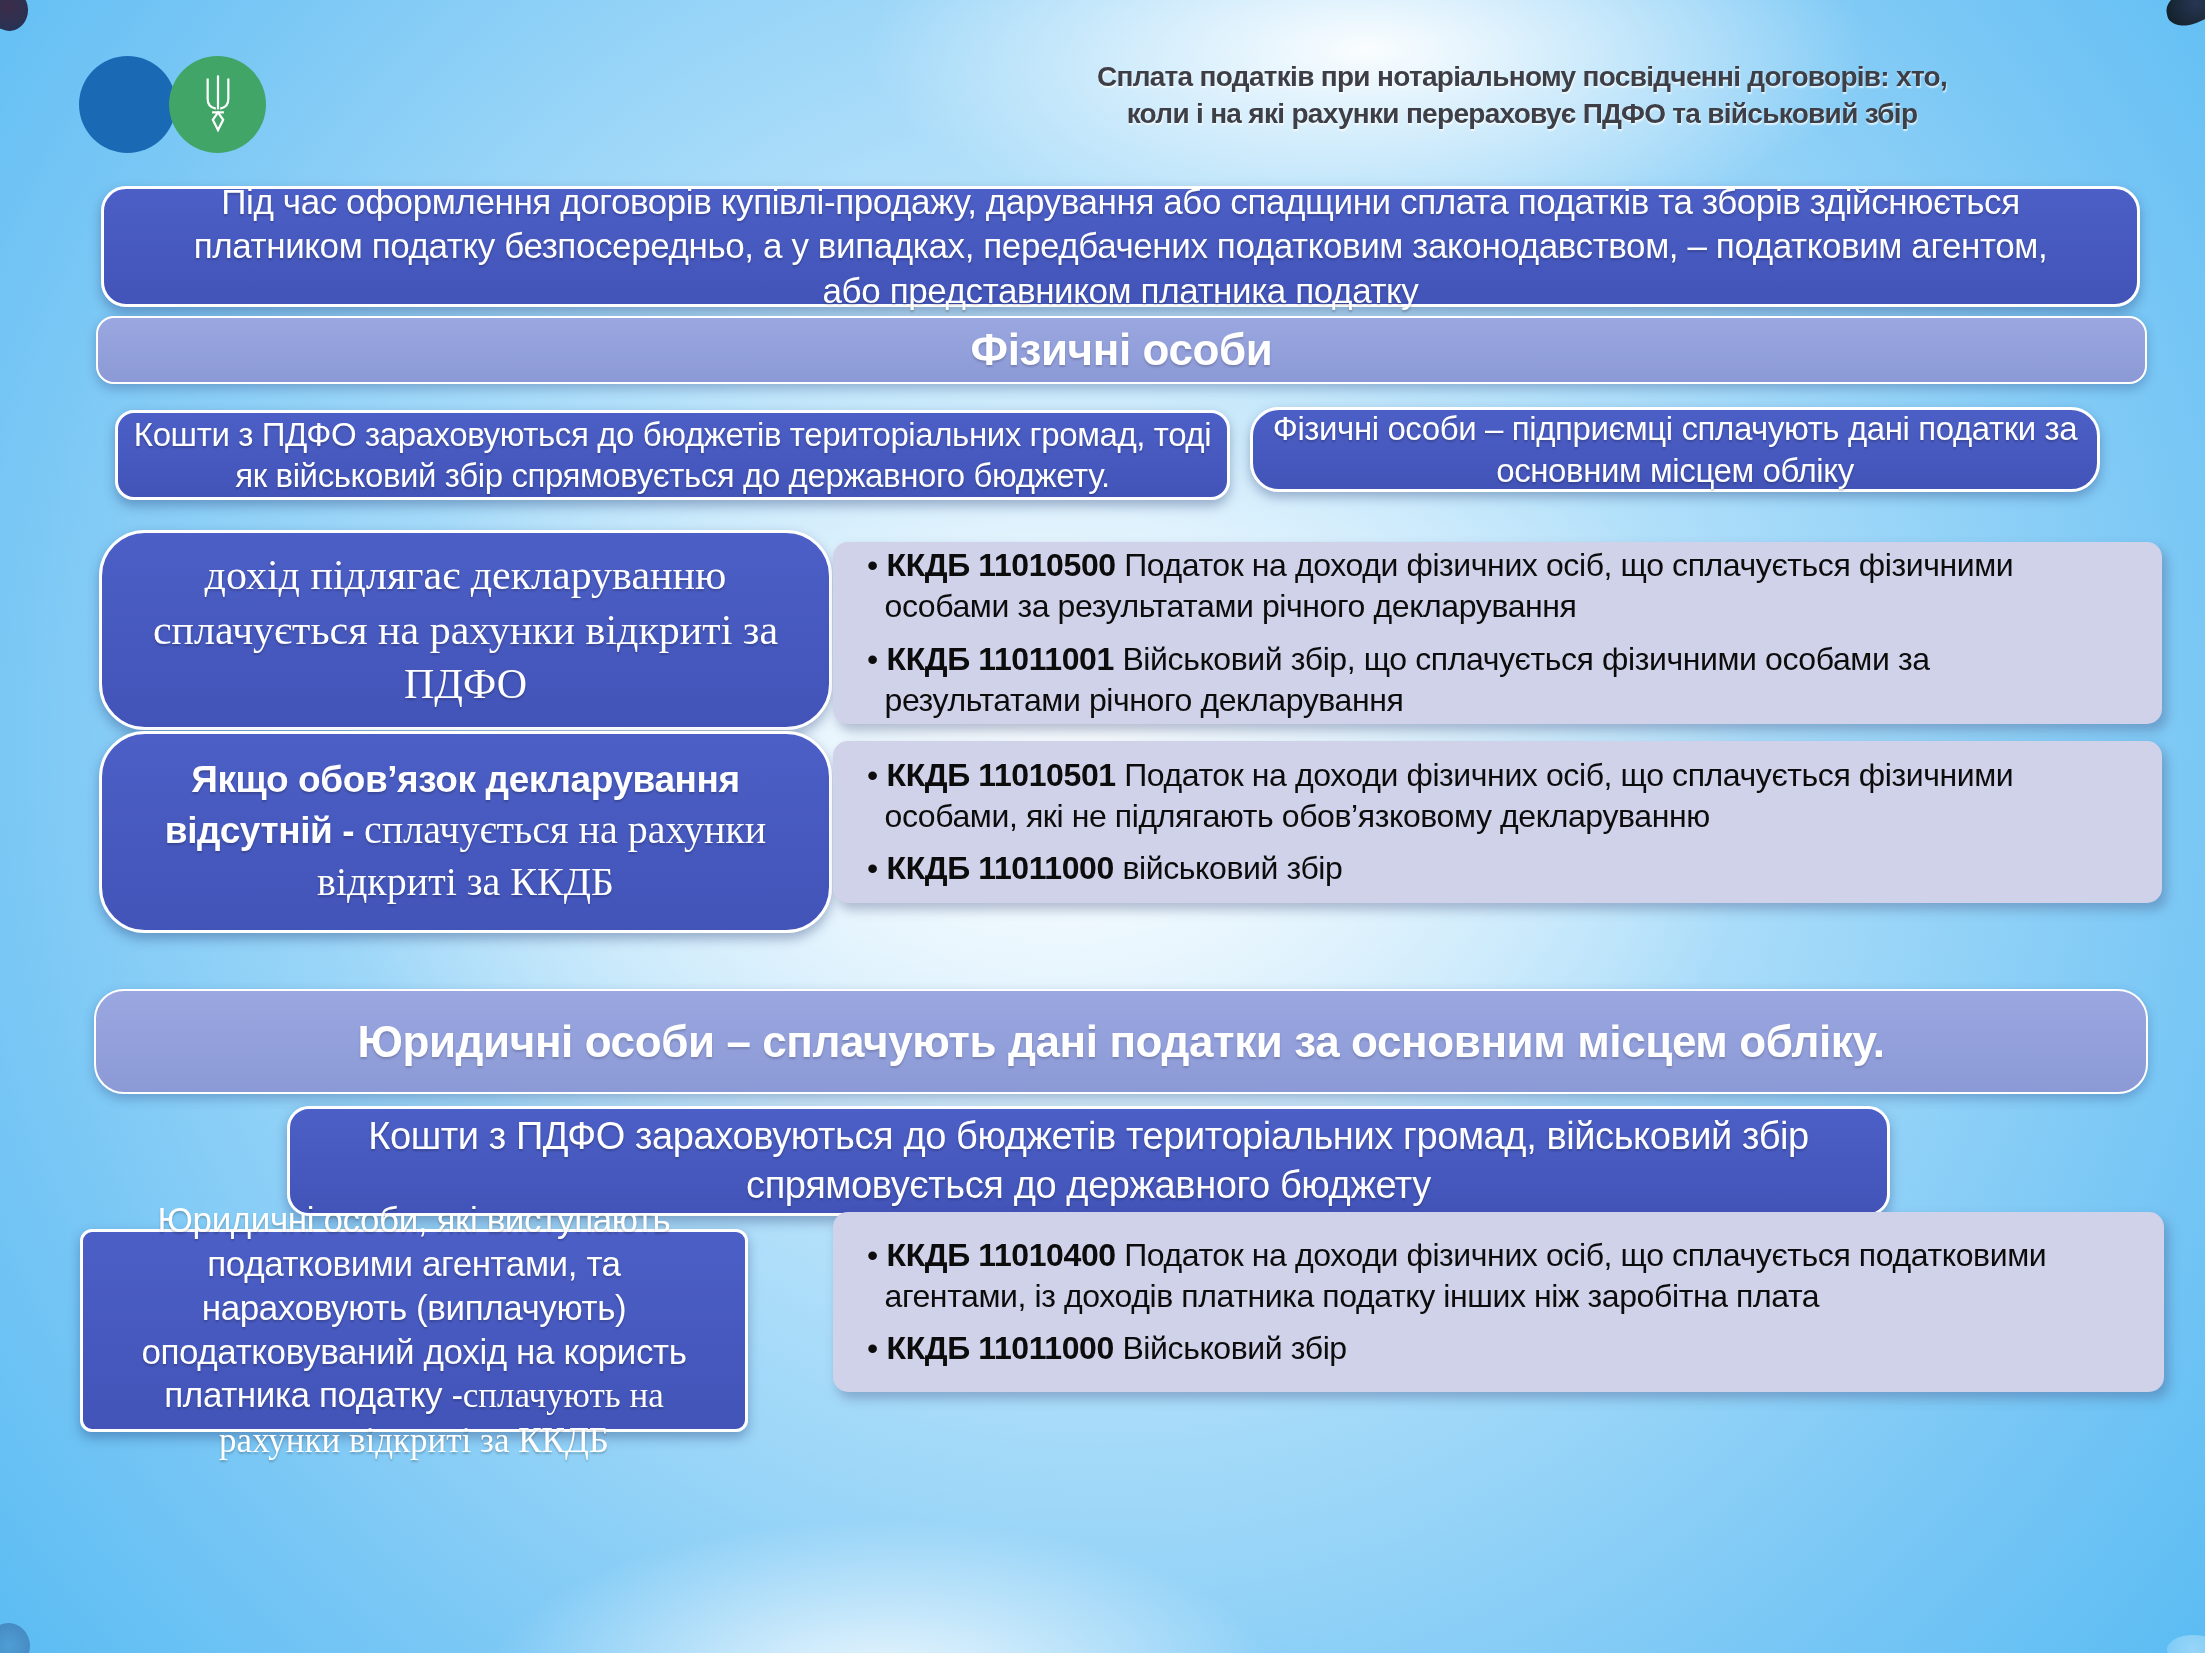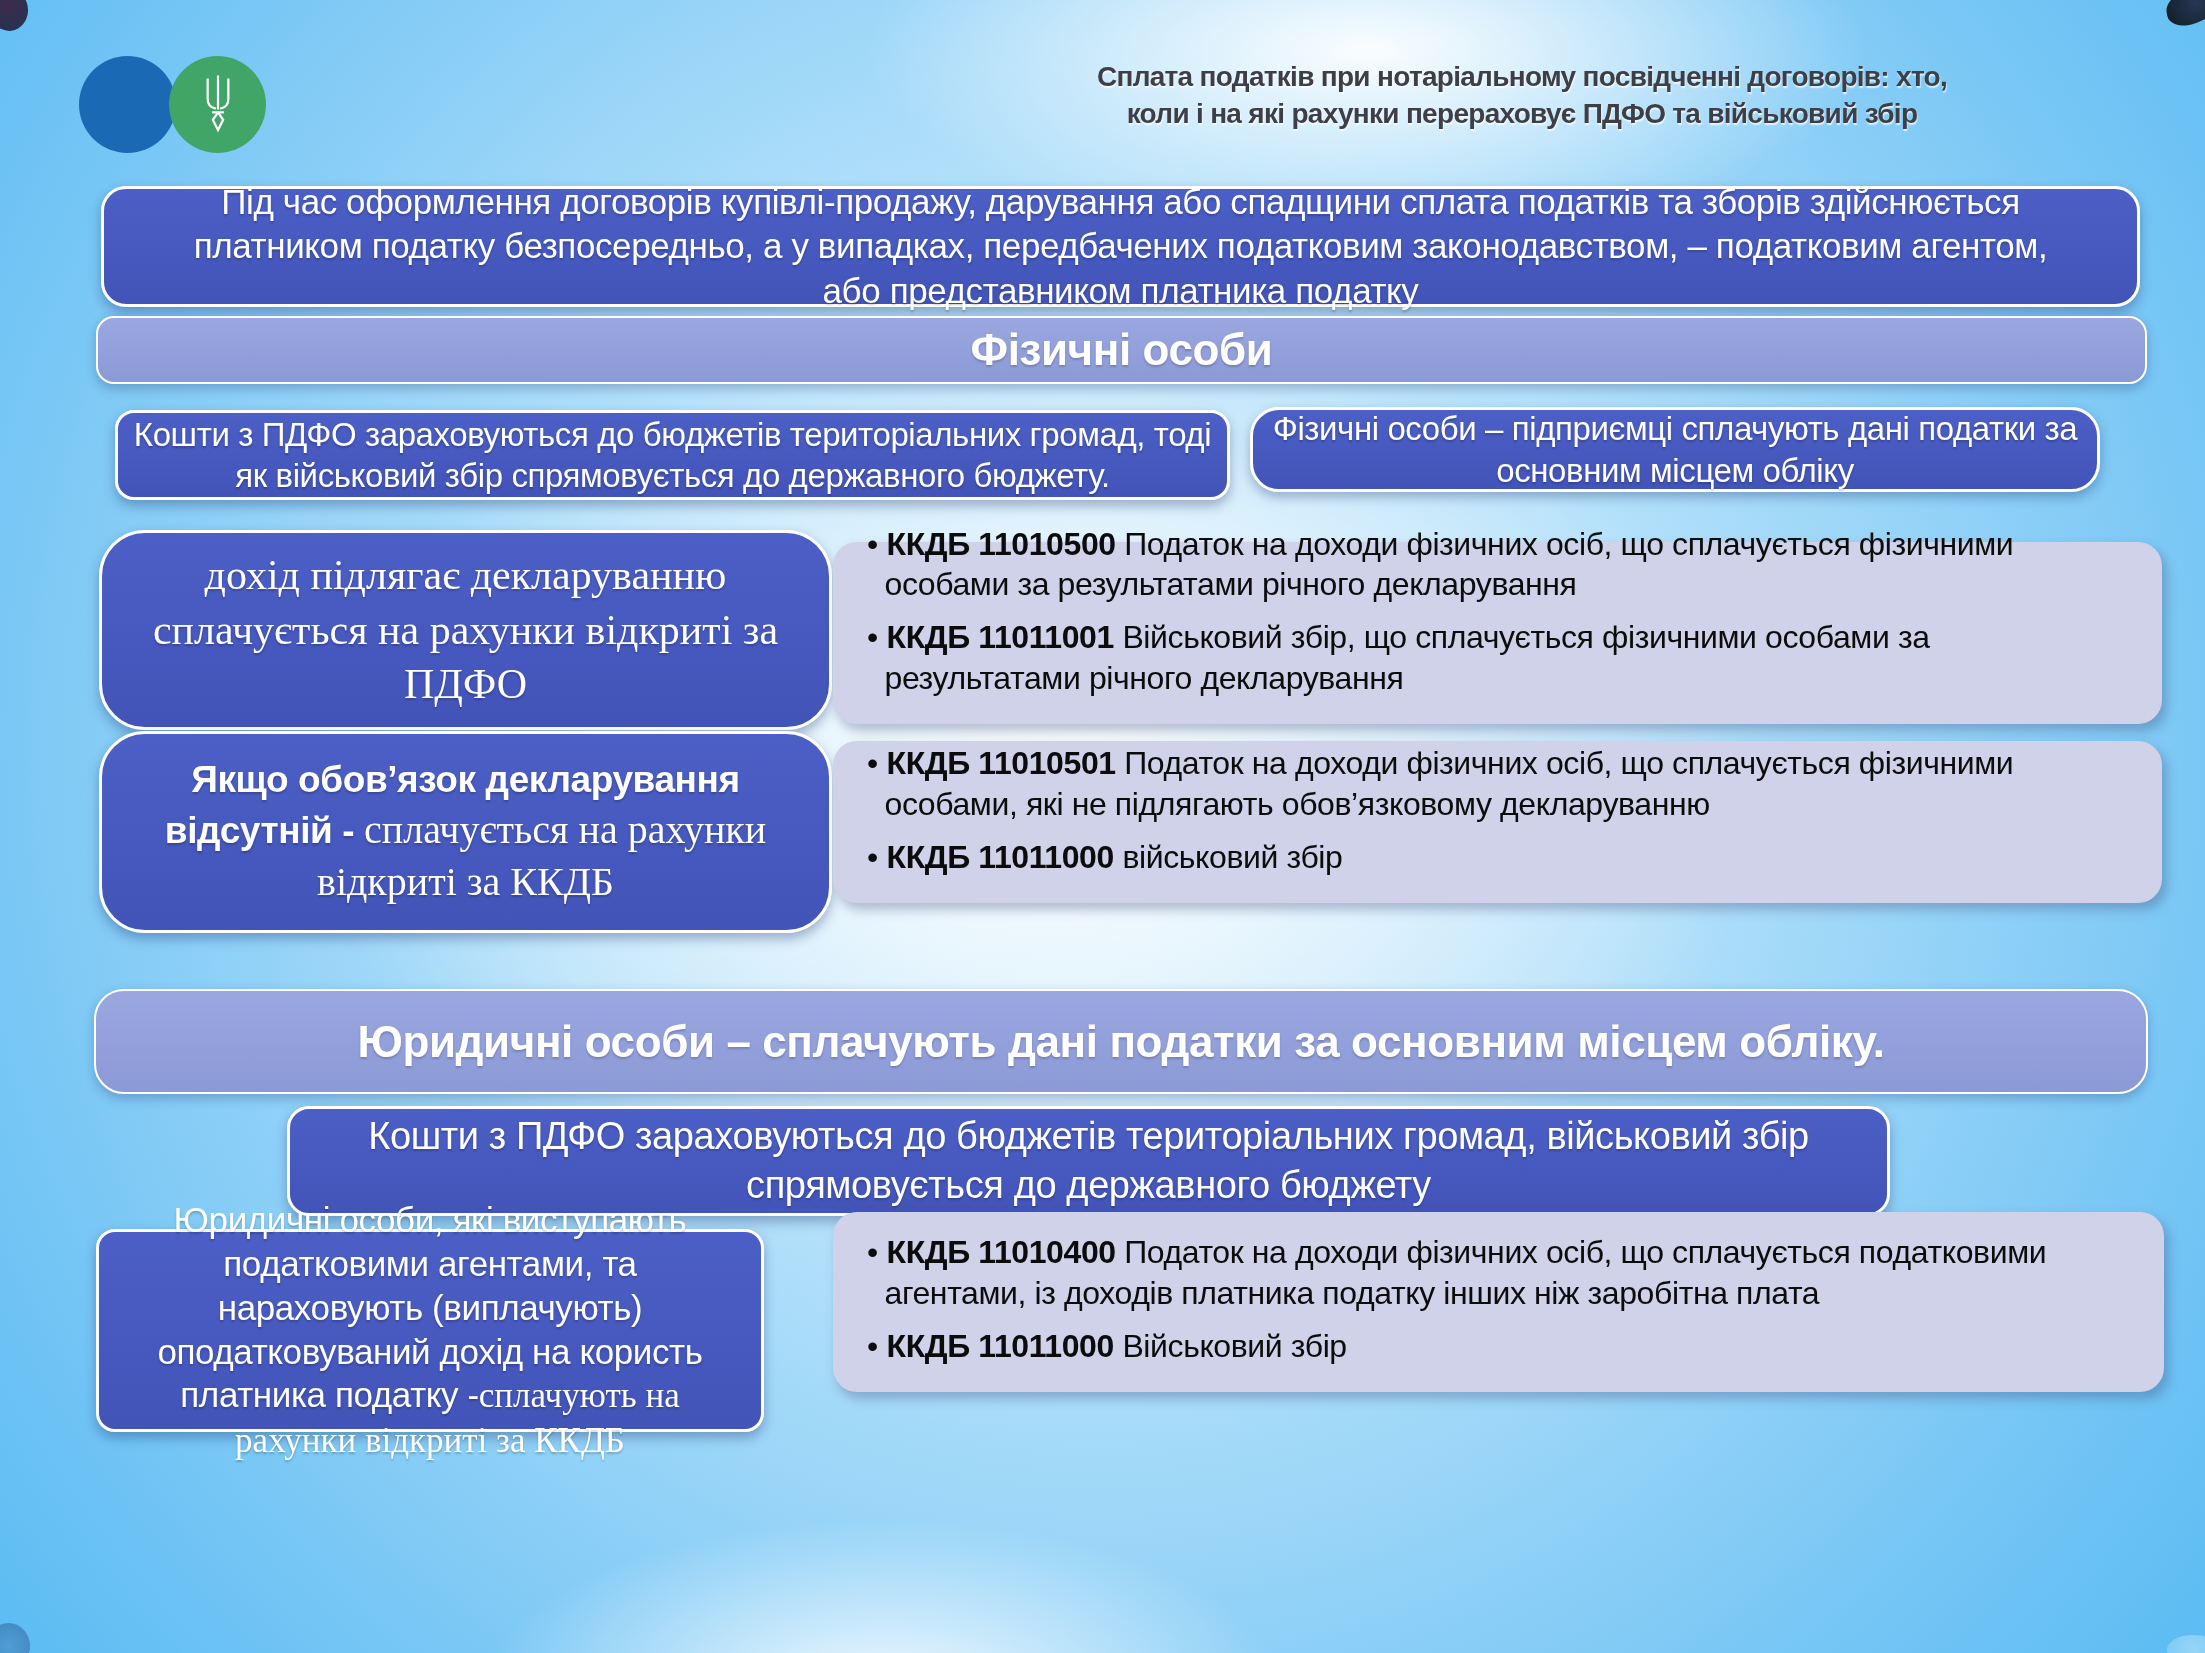--- a/index.html
+++ b/index.html
@@ -38,24 +38,24 @@
         box-shadow:0 5.1px 11.8px rgba(30,50,110,.35);
         display:flex;align-items:center;justify-content:center;text-align:center;
         box-sizing:border-box;position:absolute;
         text-shadow:0 1.5px 2.2px rgba(0,0,0,.22);letter-spacing:-0.4px;}
   .peri{background:linear-gradient(180deg,#9aa7e0 0%,#8b99d6 100%);
         border:2.9px solid #ffffff;color:#ffffff;
         box-shadow:0 4.4px 10.3px rgba(40,60,120,.3);
         display:flex;align-items:center;justify-content:center;text-align:center;
         box-sizing:border-box;position:absolute;
         text-shadow:0 1.5px 2.2px rgba(0,0,0,.18);letter-spacing:-0.4px;}
-  .lav{background:#cfd2e9;border-radius:24px;
+  .lav{background:#cfd2e9;border-radius:15px;
        box-shadow:4.4px 6.6px 10.3px rgba(70,80,130,.35);
        position:absolute;box-sizing:border-box;color:#0c0c0c;
-       display:flex;flex-direction:column;justify-content:flex-end;
+       display:flex;flex-direction:column;justify-content:center;
        padding:19px 32px 19px 26.5px;letter-spacing:-0.4px;}
   .lav-item{font-size:32px;line-height:1.28;padding-left:25px;text-indent:-17.6px;margin:5.9px 0;}
   .lav-item .code{font-weight:700;}
   .bullet{margin-right:8.8px;}
 
   .t-serif{font-family:"Liberation Serif","DejaVu Serif",serif;letter-spacing:0;}
 
   
   .intro{left:101px;top:186px;width:2039px;height:121px;border-radius:25px;font-size:35px;line-height:1.26;}
   .intro .inner{max-width:1911px;}
@@ -65,21 +65,21 @@
   .decl-box{left:99px;top:530px;width:733px;height:200px;border-radius:46px;
             font-size:42px;line-height:1.3;padding:0 40px;}
   .lav1{left:833px;top:542px;width:1329px;height:182px;}
   .nodecl-box{left:99px;top:731px;width:733px;height:202px;border-radius:46px;
               font-size:37px;line-height:1.3;padding:0 33px;}
   .nodecl-box .t-sans{font-weight:700;}
   .nodecl-box .t-serif{font-size:40px;}
   .lav2{left:833px;top:741px;width:1329px;height:162px;}
   .sec-legal{left:94px;top:989px;width:2054px;height:105px;border-radius:30px;font-size:44px;font-weight:700;}
   .legal-note{left:287px;top:1106px;width:1603px;height:110px;border-radius:22px;font-size:38px;line-height:1.3;}
-  .agents-box{left:96px;top:1229px;width:668px;height:203px;border-radius:19px;
+  .agents-box{left:80px;top:1229px;width:668px;height:203px;border-radius:12px;
               font-size:35px;line-height:1.25;padding:0 22px;}
   .agents-box .t-serif{font-size:35px;}
   .lav3{left:833px;top:1212px;width:1331px;height:180px;}
 </style>
 </head>
 <body>
 
 <div class="page">
 
   <div class="corner-mark cm-tl"></div>

